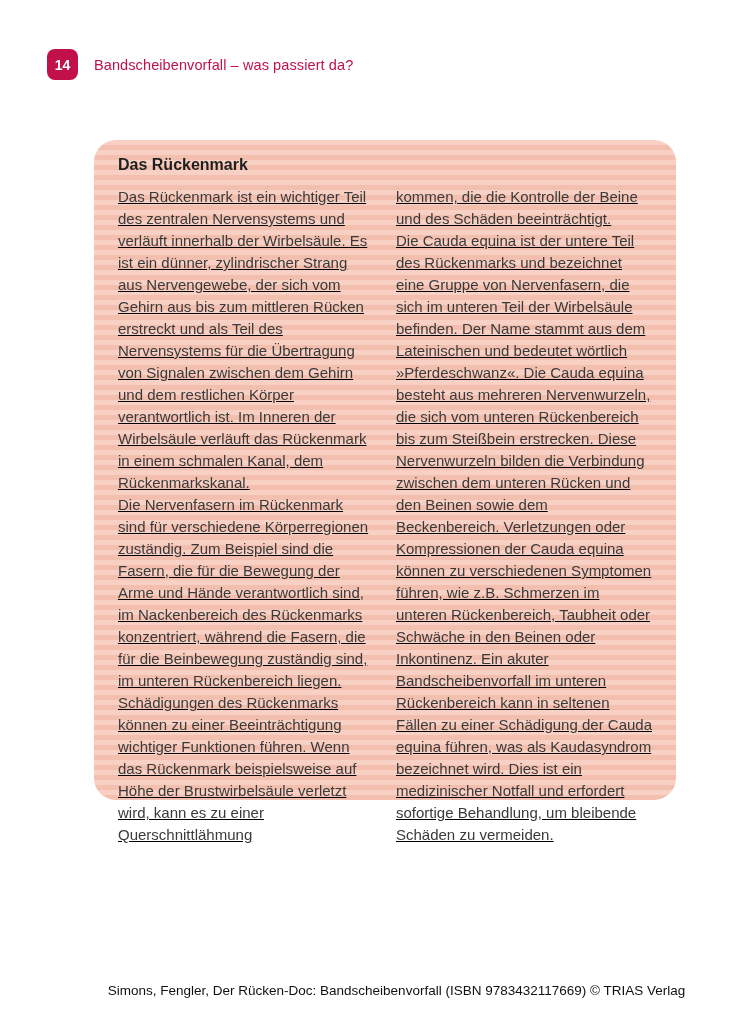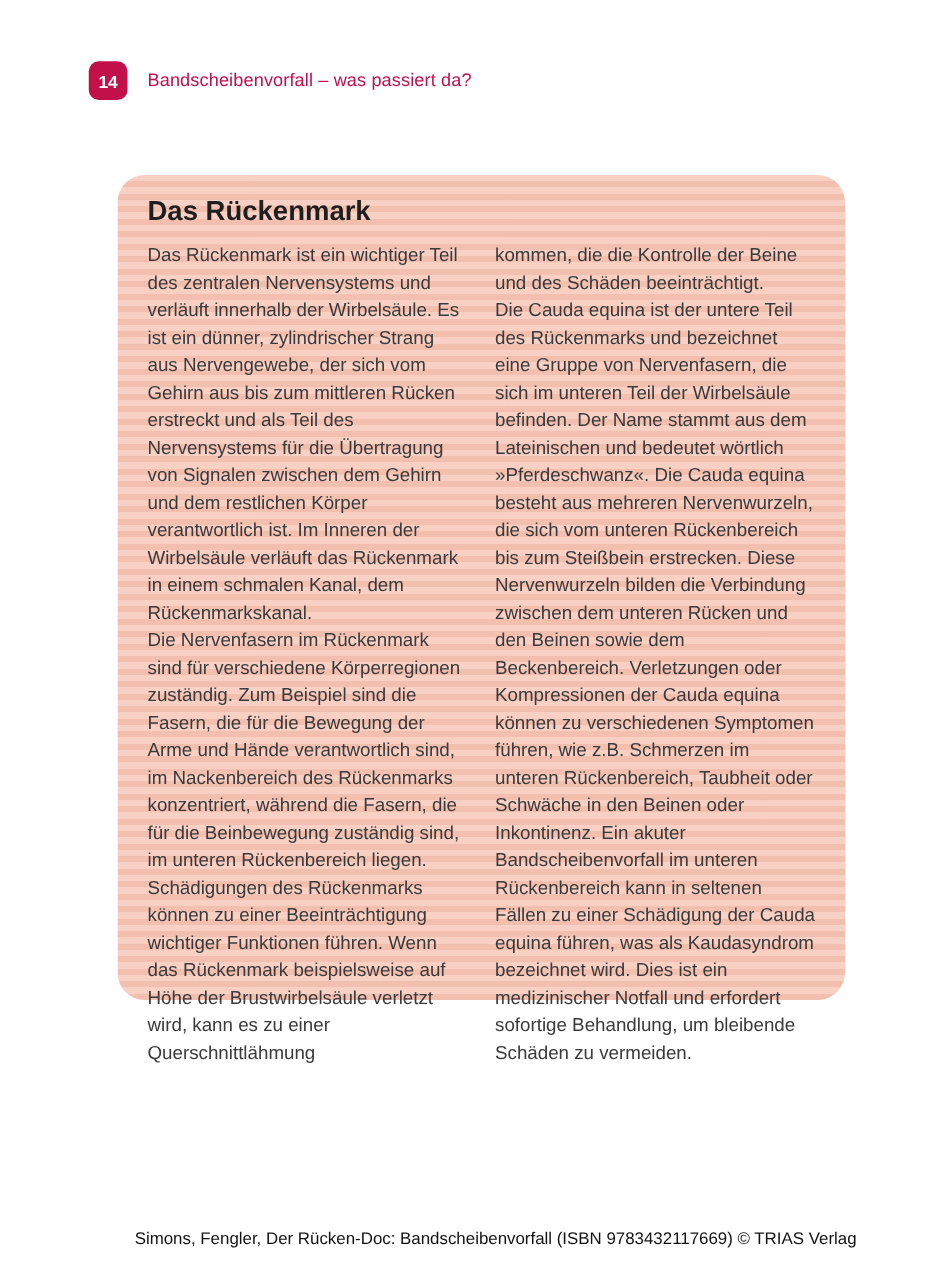--- a/index.html
+++ b/index.html
@@ -30,21 +30,20 @@
     width: 31px;
     height: 31px;
     border-radius: 8px;
     background: var(--accent);
     color: #ffffff;
     font-size: 14px;
     font-weight: bold;
     display: flex;
     align-items: center;
     justify-content: center;
-    margin-left: 24px;
   }
   .head-title {
     color: var(--accent);
     font-size: 14.5px;
     letter-spacing: 0.1px;
   }
 
   
   .content-box {
     position: absolute;
@@ -58,29 +57,30 @@
       to bottom,
       rgba(255, 255, 255, 0.22) 0px,
       rgba(255, 255, 255, 0.22) 5px,
       rgba(190, 120, 100, 0.06) 5px,
       rgba(190, 120, 100, 0.06) 10px
     );
     padding: 16px 24px 20px 24px;
   }
 
   .article-title {
-    font-size: 22px;
+    font-size: 16px;
     font-weight: bold;
     color: #1f1f1f;
     margin-bottom: 12px;
   }
 
   .columns {
     display: flex;
     gap: 22px;
+    text-decoration: underline;
   }
   .col {
     width: 256px;
     color: #3a3a3a;
     font-size: 15px;
     line-height: 22px;
     text-align: left;
     hyphens: auto;
     -webkit-hyphens: auto;
   }

